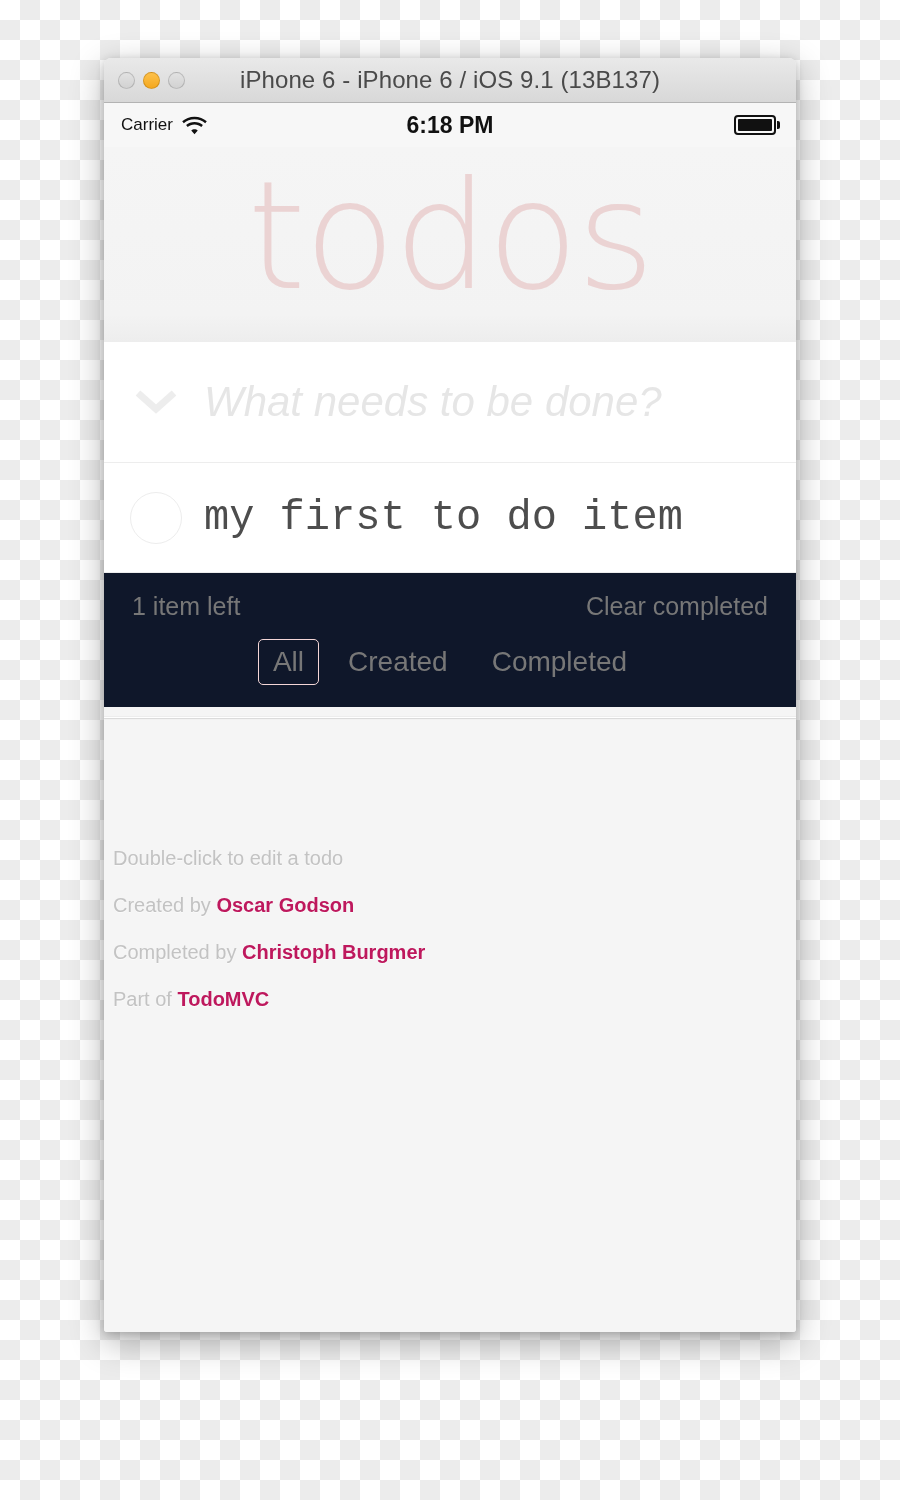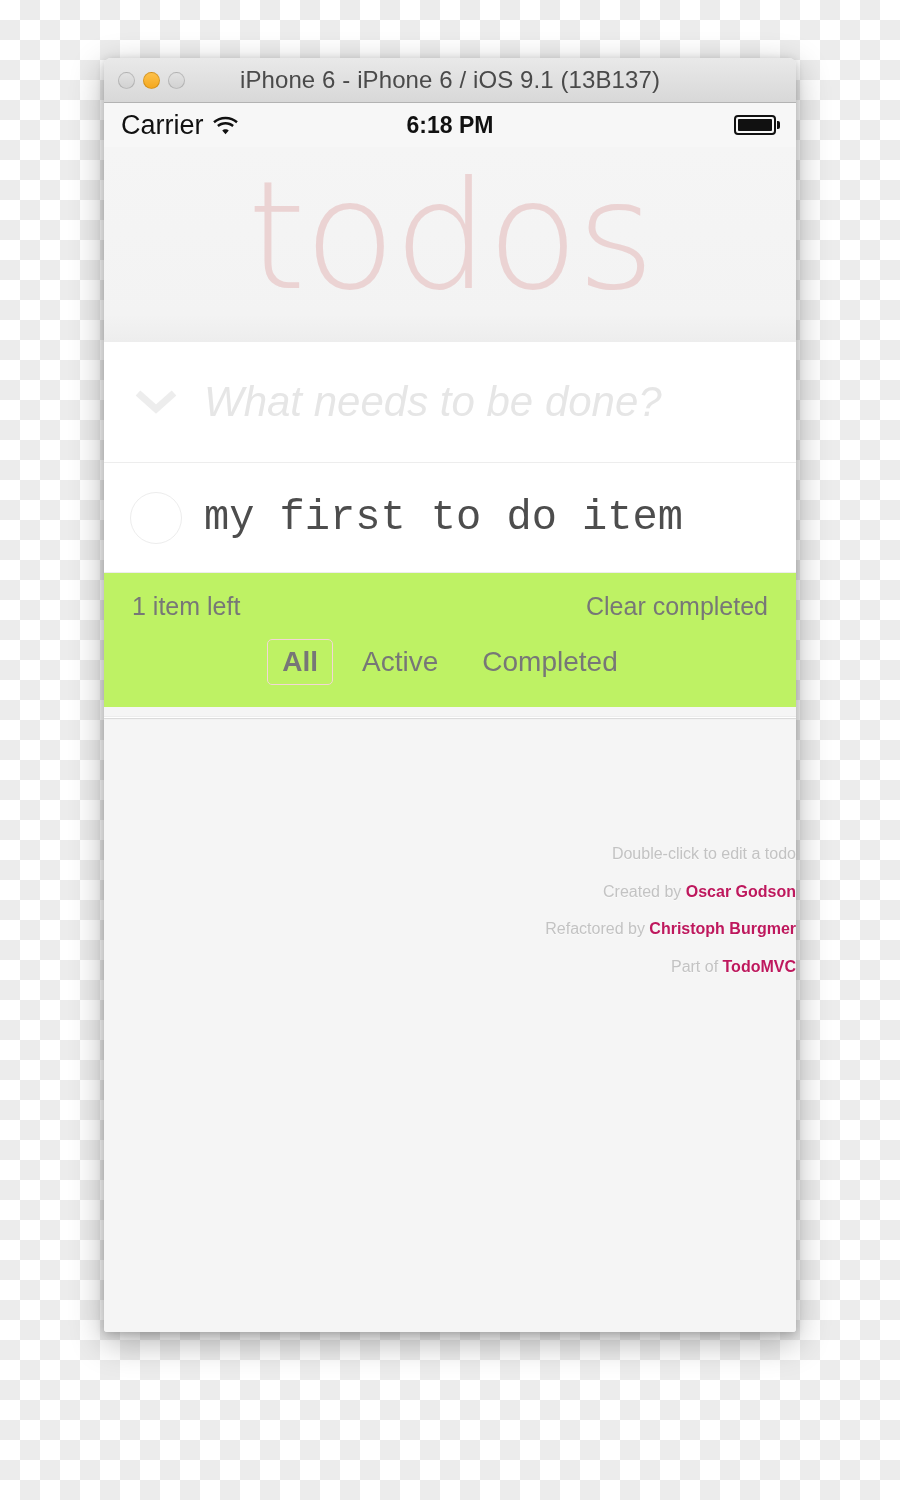--- a/index.html
+++ b/index.html
@@ -77,21 +77,21 @@
     background: #f7f7f7;
     display: flex;
     align-items: center;
     padding: 0 16px 0 17px;
     position: relative;
   }
   .carrier {
     display: flex;
     align-items: center;
     gap: 9px;
-    font-size: 27px;
+    font-size: 17px;
     color: #111;
   }
   .wifi-ico { display:block; }
   .clock {
     position: absolute;
     left: 0; right: 0;
     text-align: center;
     font-size: 23px;
     font-weight: bold;
     color: #111;
@@ -236,21 +236,21 @@
     display: flex;
     align-items: center;
     justify-content: center;
     background: none;
     border: none;
     cursor: pointer;
     margin-right: 8px;
   }
 
   .footer {
-    background: #bef264;
+    background: #0f172a;
     position: relative;
     padding-bottom: 4px;
   }
   .footer-top {
     height: 66px;
     display: flex;
     align-items: center;
     justify-content: space-between;
     padding: 0 28px;
     font-size: 25px;
@@ -277,29 +277,30 @@
   .filter {
     font-size: 28px;
     color: #777;
     font-weight: 300;
     padding: 6px 14px;
     border: 1px solid transparent;
     border-radius: 5px;
     text-decoration: none;
     cursor: pointer;
   }
-  .filter.selected { border-color: #f3d6d6; font-weight: bold; }
+  .filter.selected { border-color: #f3d6d6; }
 
   .info {
     margin-top: 128px;
-    text-align: right;
+    text-align: left;
     color: #c3c3c3;
-    font-size: 16px;
+    font-size: 20px;
     font-weight: 300;
     line-height: 2.35;
+    padding-left: 9px;
   }
   .info div { text-shadow: 0 1px 0 rgba(255,255,255,0.5); }
   .info b { font-weight: 600; color: #be185d; }
 </style>
 </head>
 <body>
 
 <div class="sim-window">
 
   <div class="titlebar">
@@ -358,33 +359,33 @@
       </div>
 
 
       <div class="footer">
         <div class="footer-top">
           <span class="count">1 item left</span>
           <button class="clear-completed">Clear completed</button>
         </div>
         <div class="filters">
           <a class="filter selected">All</a>
-          <a class="filter">Active</a>
+          <a class="filter">Created</a>
           <a class="filter">Completed</a>
         </div>
       </div>
     </div>
 
     <div class="info">
       <div>Double-click to edit a todo</div>
       <div>
         <span>Created by </span><b>Oscar Godson</b>
       </div>
       <div>
-        <span>Refactored by </span><b>Christoph Burgmer</b>
+        <span>Completed by </span><b>Christoph Burgmer</b>
       </div>
       <div>
         <span>Part of </span><b>TodoMVC</b>
       </div>
     </div>
 
   </div>
 </div>
 
 </body></html>

